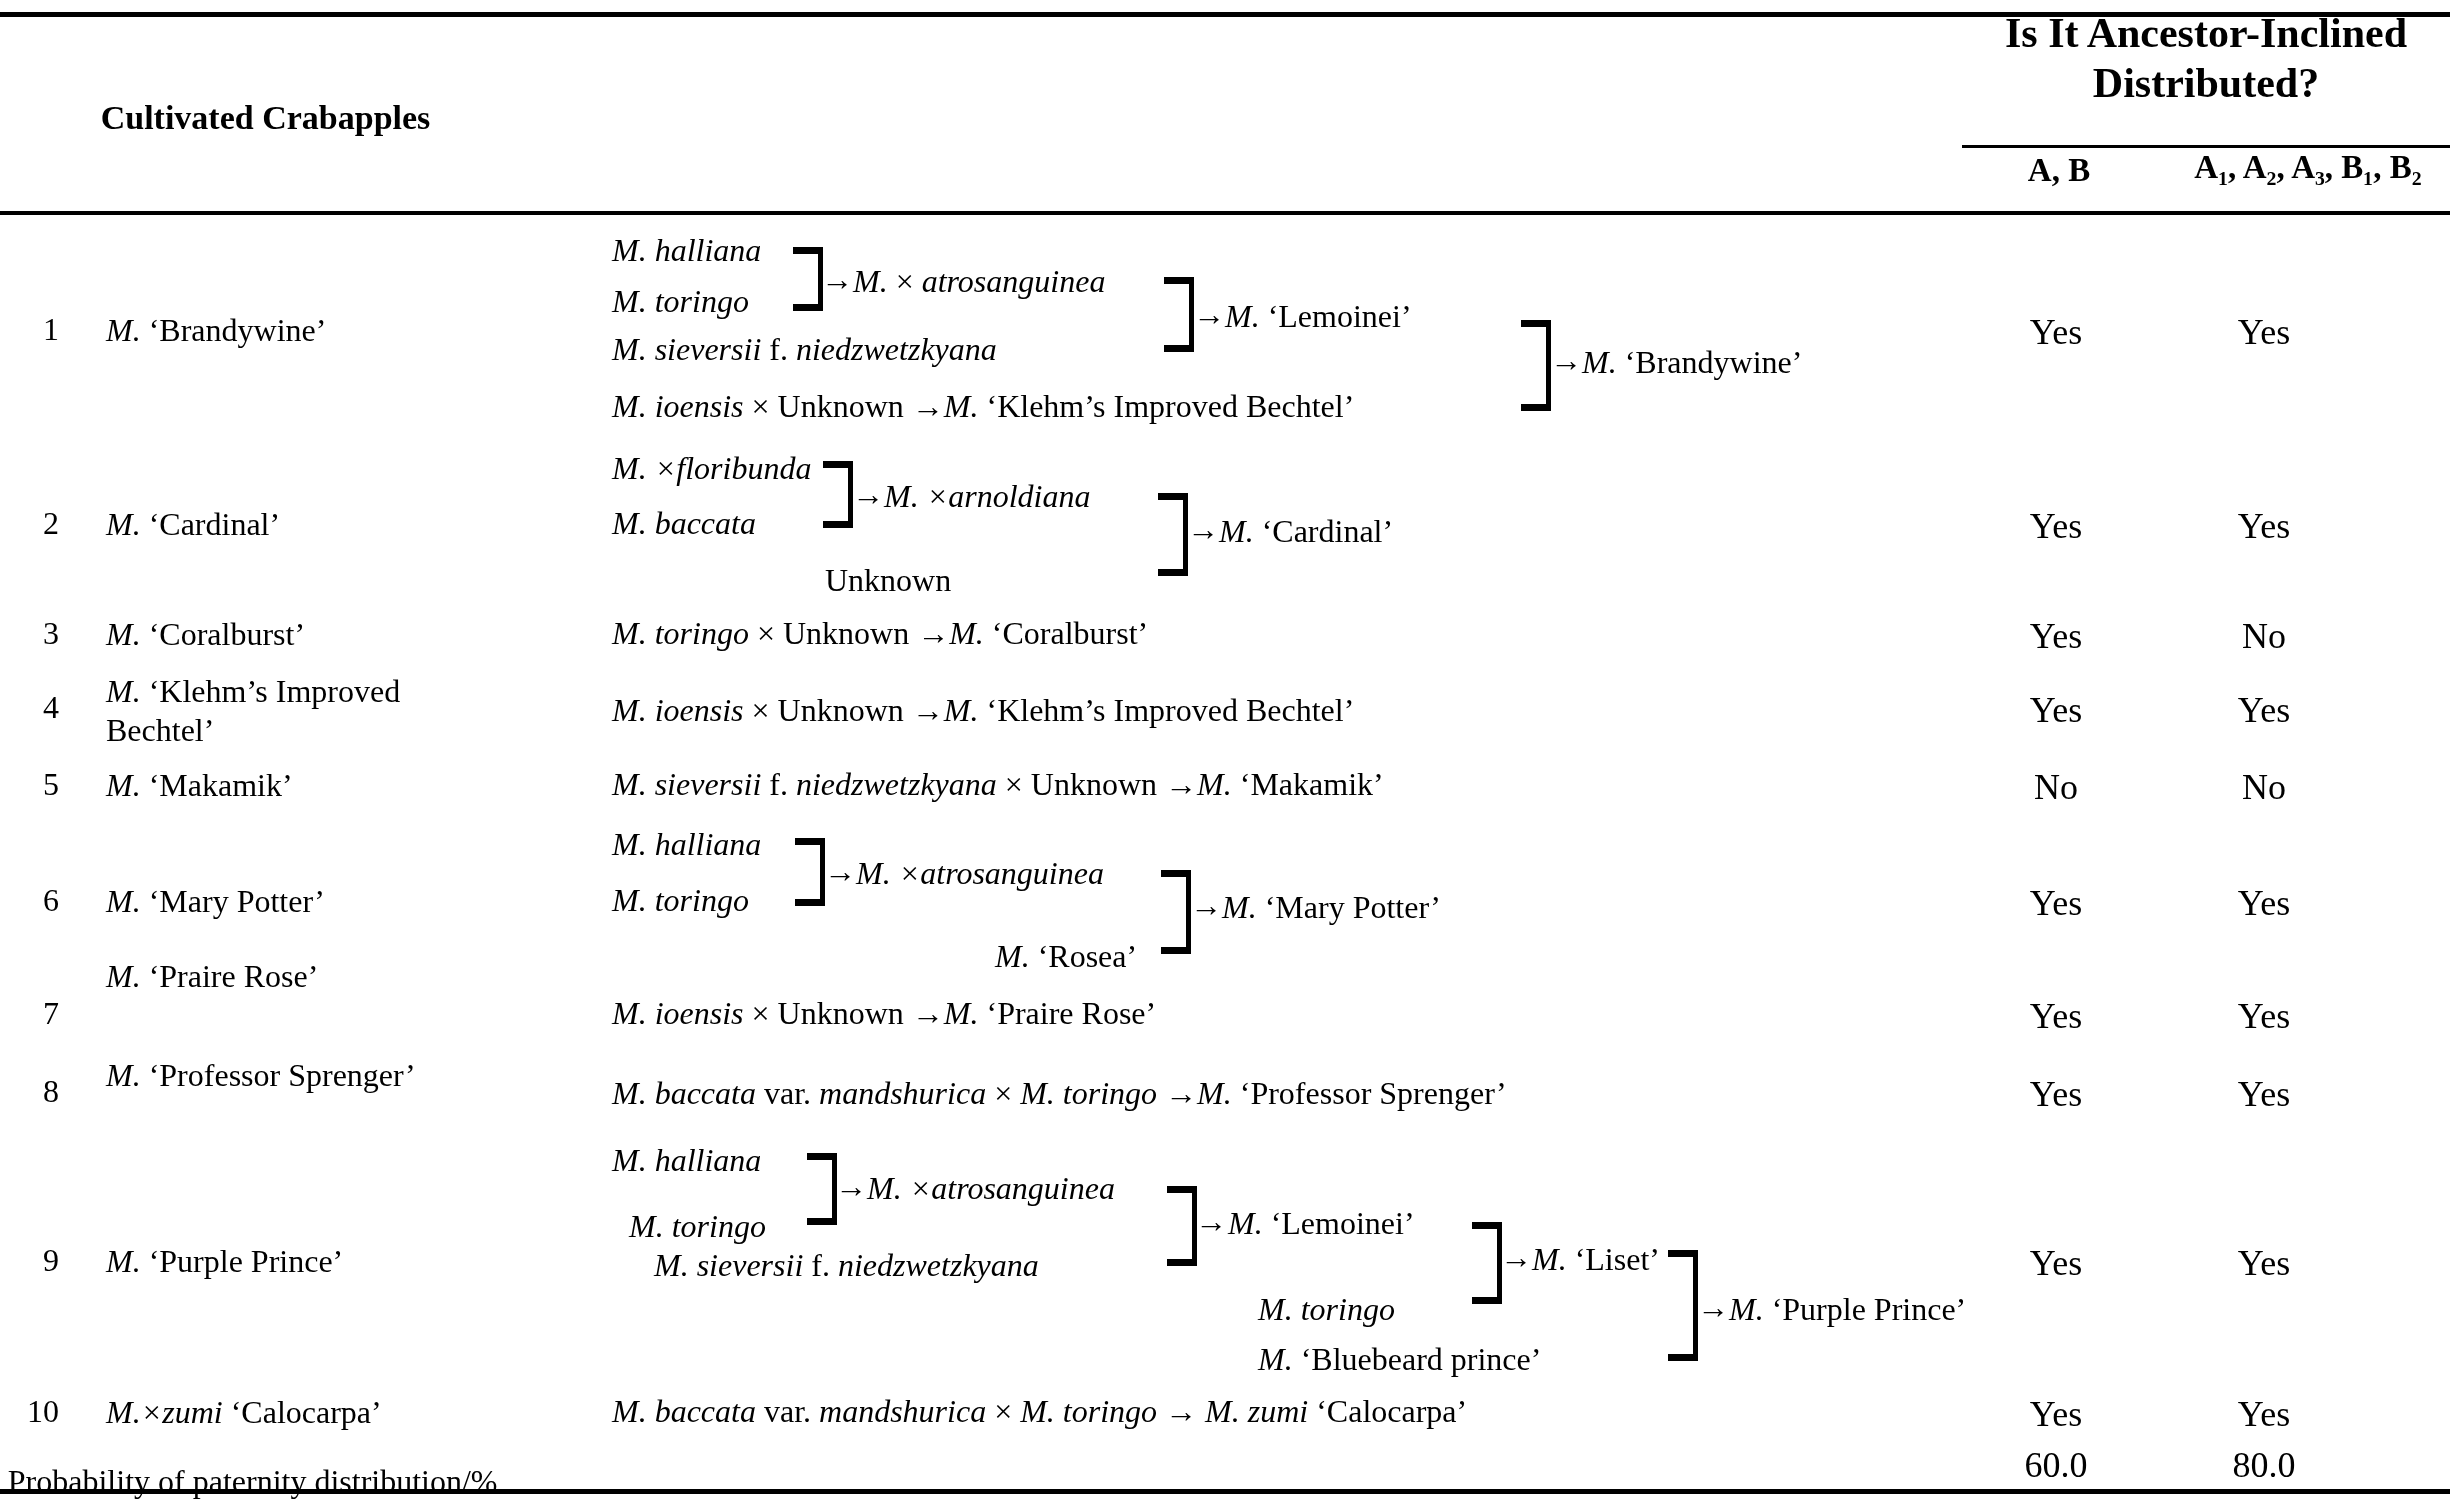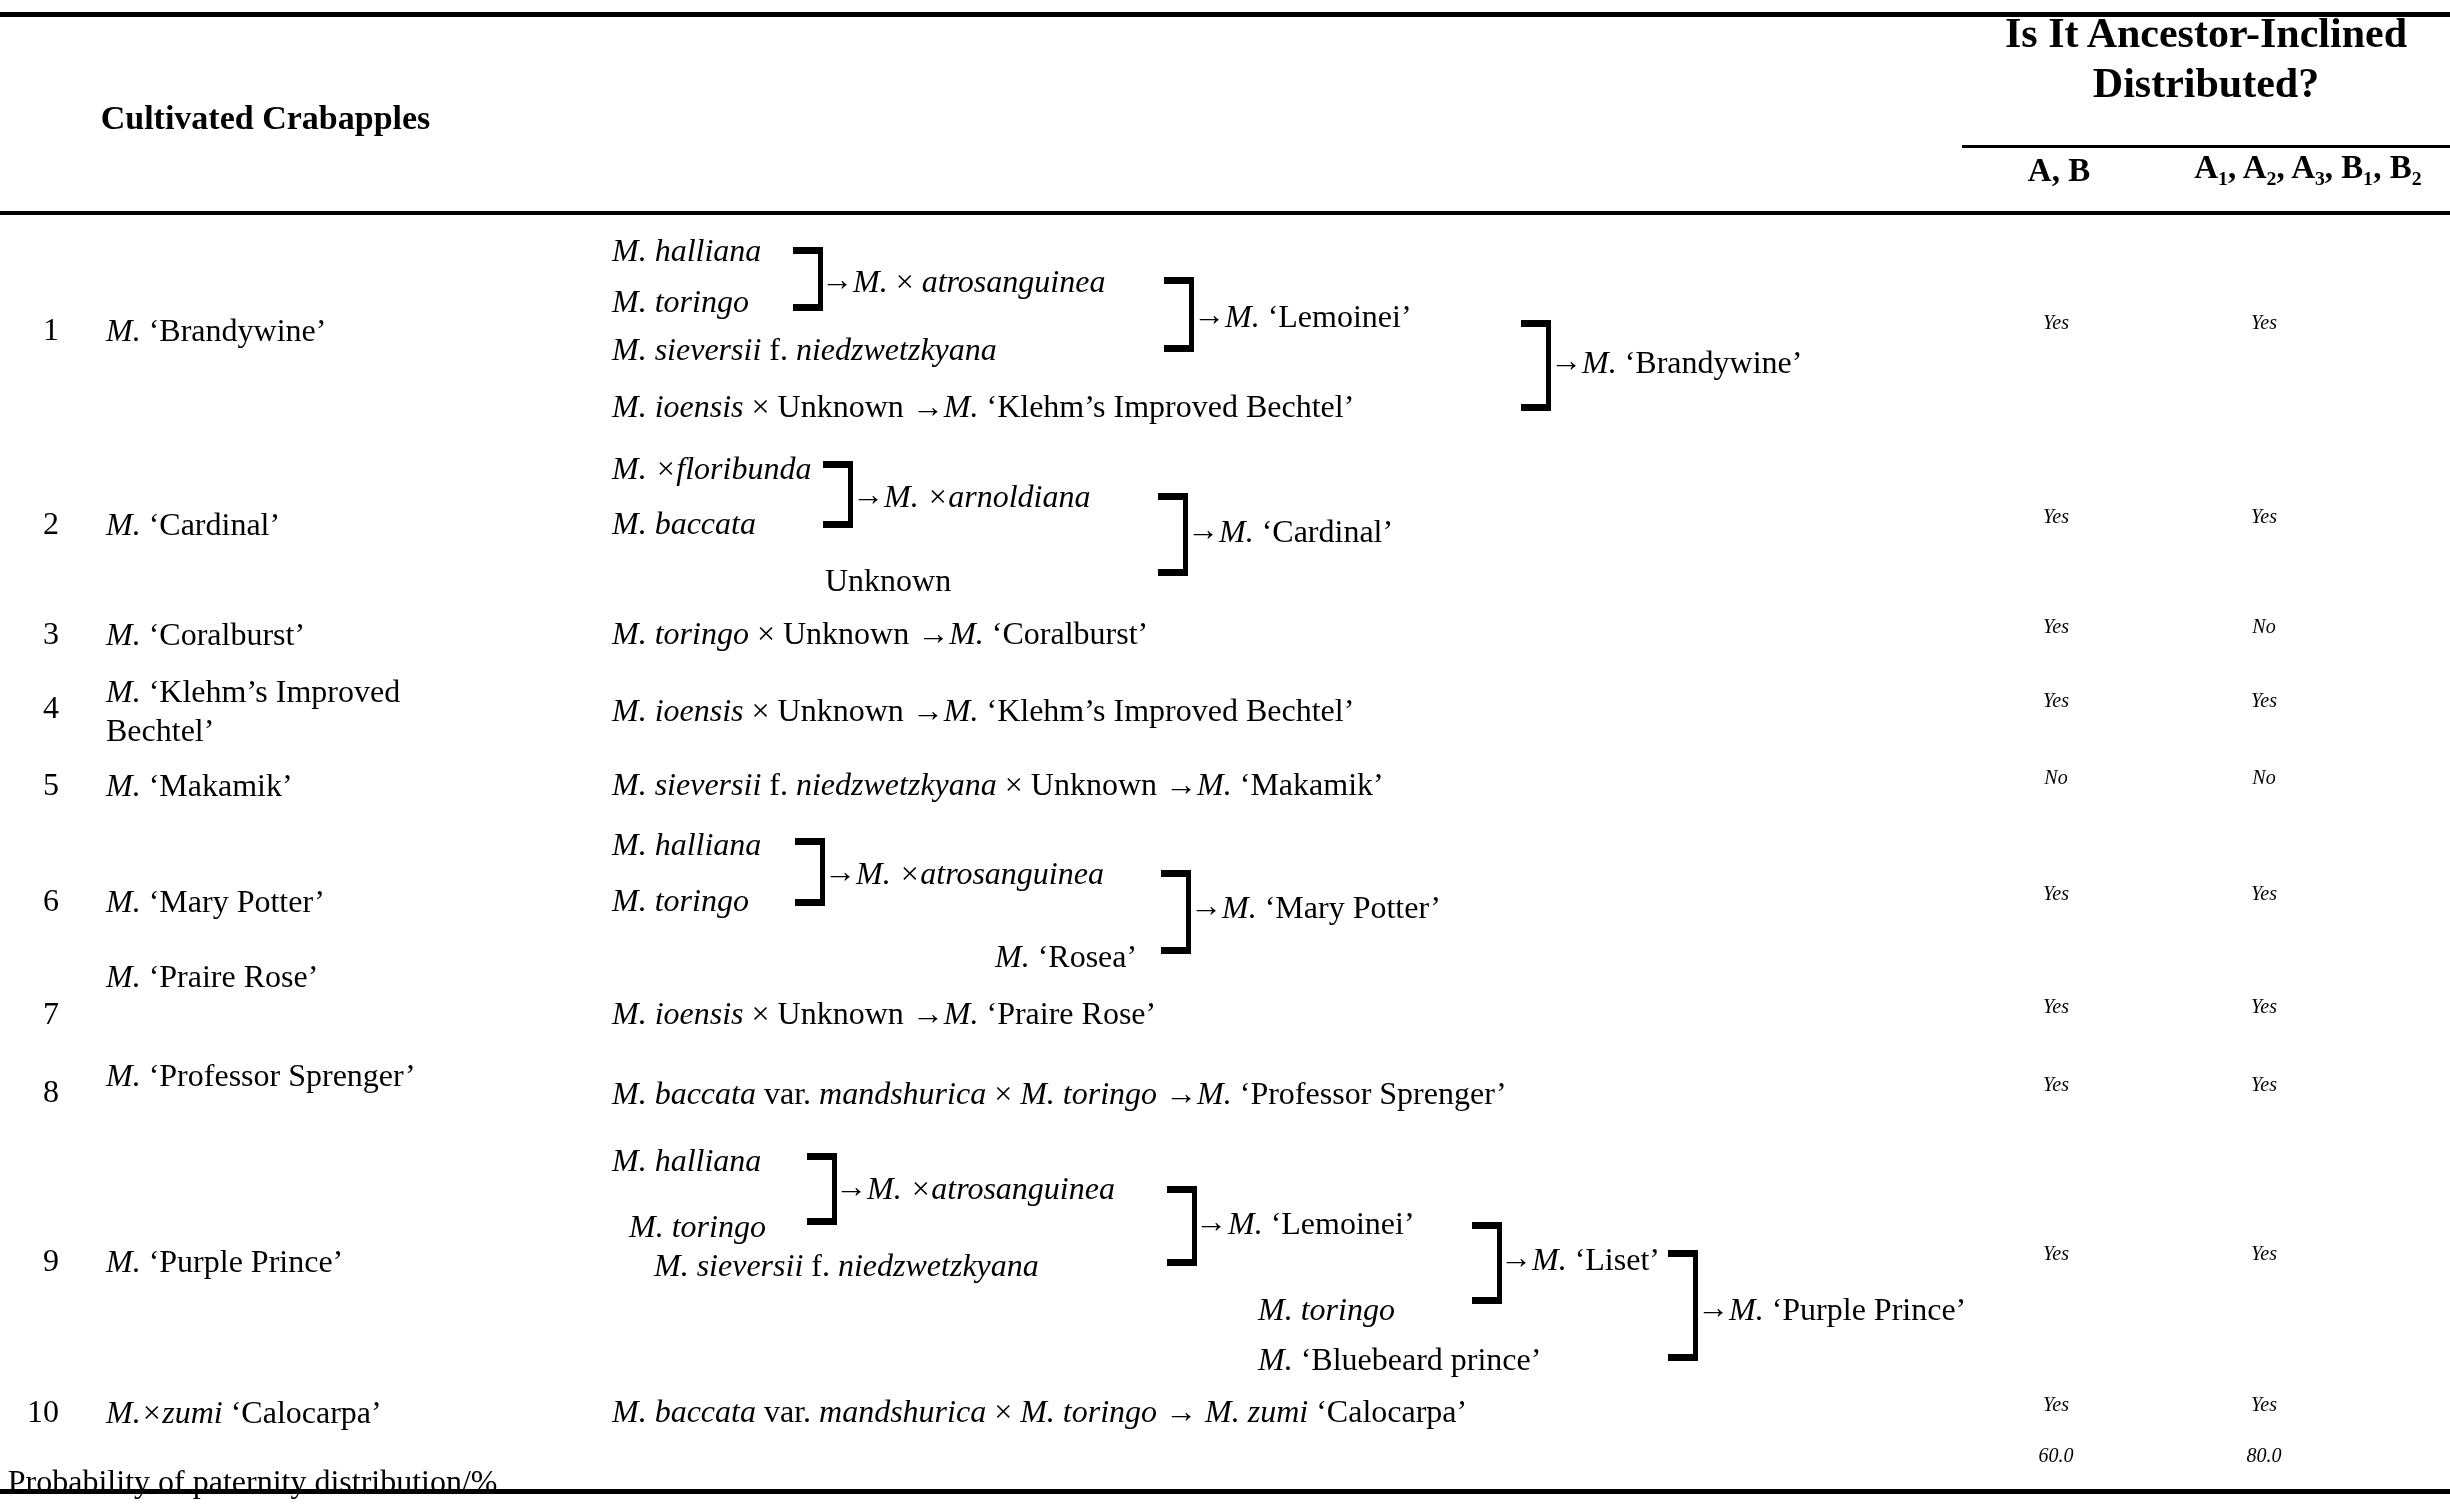--- a/index.html
+++ b/index.html
@@ -31,21 +31,21 @@
   .hdr-breed{left:831px;top:98px;width:443px;font-size:34px;}
   .hdr-anc{left:1962px;top:9px;width:488px;font-size:42px;}
   .hdr-ab{left:1973px;top:151px;width:172px;font-size:33px;}
   .hdr-a123{left:2178px;top:149px;width:260px;font-size:33px;line-height:1.15;}
 
   
   .row{position:absolute;left:0;width:2450px;}
   .num{position:absolute;font-size:32px;text-align:right;width:48px;left:11px;}
   .cult{position:absolute;font-size:32px;left:106px;width:388px;line-height:1.22;}
   .bl{position:absolute;font-size:32px;white-space:nowrap;}
-  .ans{position:absolute;font-size:20px;text-align:center;width:166px;font-style:italic;}
+  .ans{position:absolute;font-size:36px;text-align:center;width:166px;}
   .ans-a{left:1973px;}
   .ans-b{left:2181px;}
   i{font-style:italic;}
   .up{font-style:normal;}
 
   
   .brk{position:absolute;}
   .brk .t,.brk .b{position:absolute;right:0;width:30px;height:7.2px;background:#000;}
   .brk .t{top:0;}
   .brk .b{bottom:0;}

